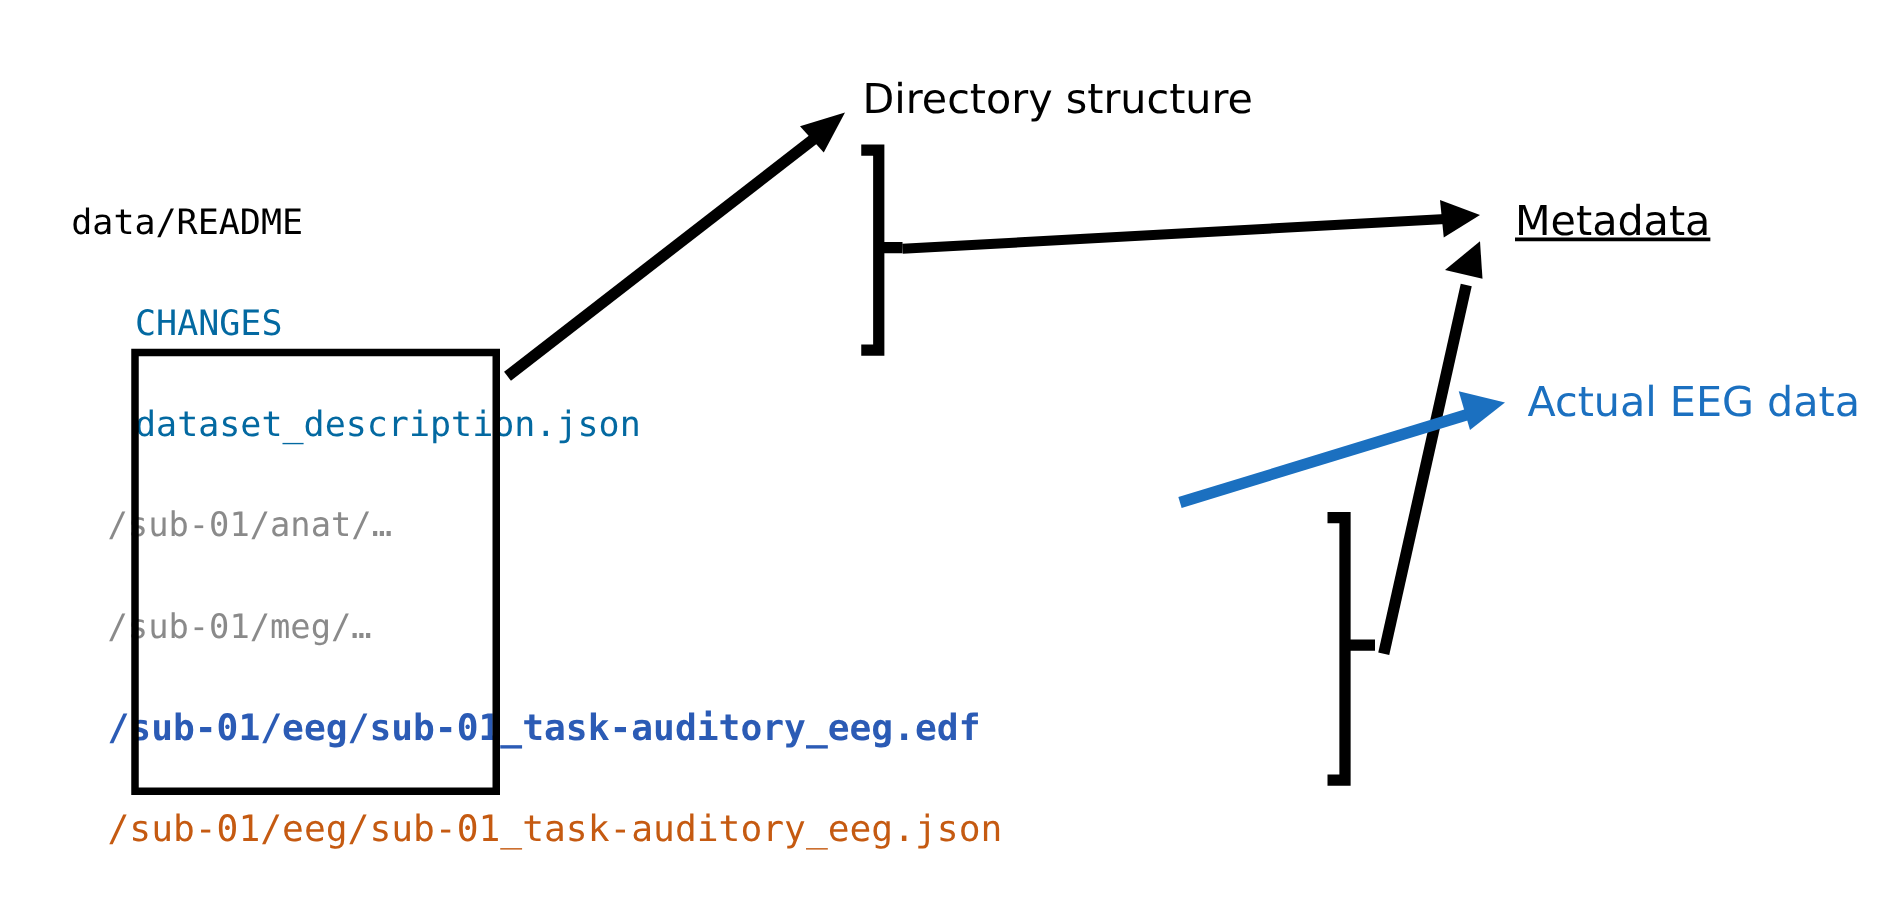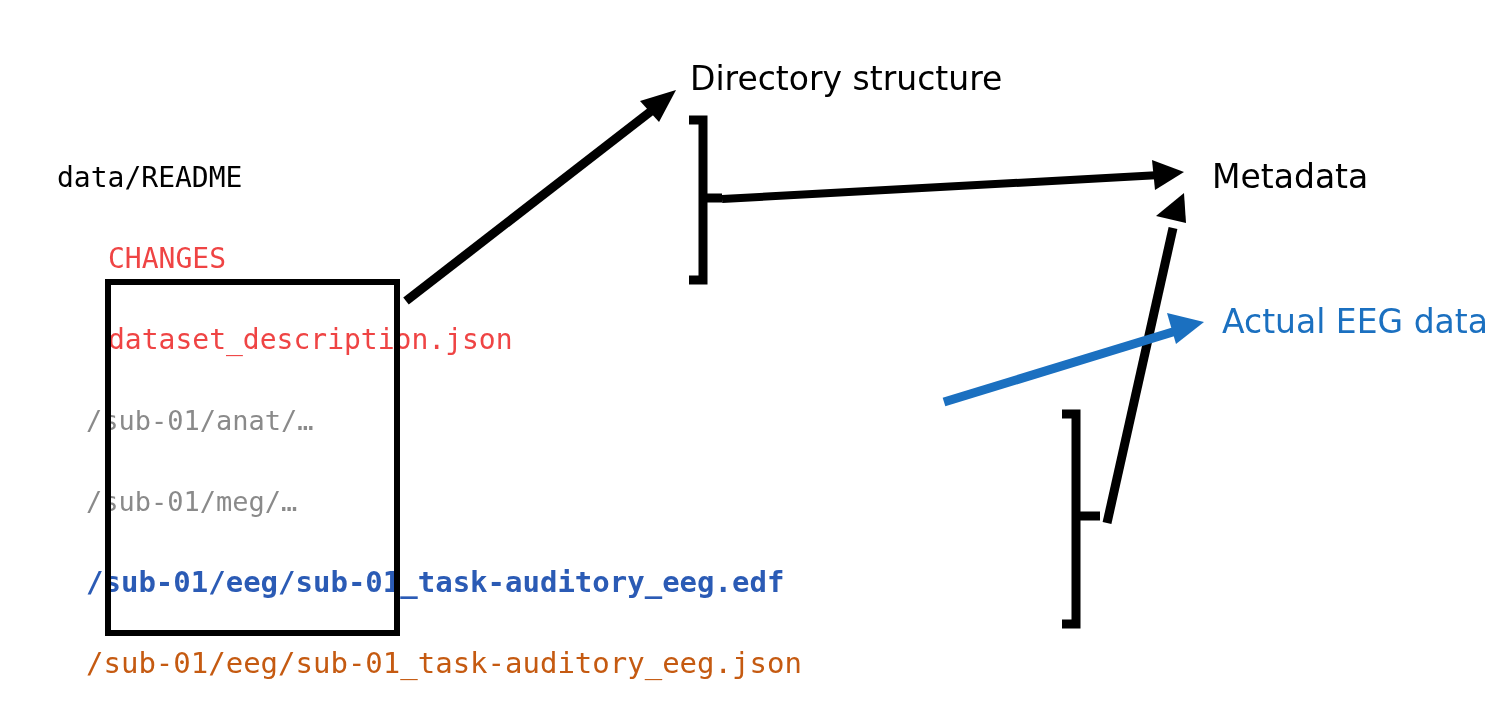--- a/index.html
+++ b/index.html
@@ -24,21 +24,21 @@
     font-family: "DejaVu Sans Mono", monospace;
     white-space: pre;
   }
   .tree-line {
     height: 43px;
     line-height: 43px;
     font-size: 29px;
     letter-spacing: 0px;
   }
   .tree-line.root   { color: #000000; font-size: 28px; }
-  .tree-line.indent { color: #ef4444; font-size: 28px; padding-left: 51px; }
+  .tree-line.indent { color: #0369a1; font-size: 28px; padding-left: 51px; }
   .tree-line.dim    { color: #8a8a8a; font-size: 27px; padding-left: 29px; }
   .tree-line.blue   { color: #2b5bb5; font-size: 29px; padding-left: 29px; font-weight: 700; }
   .tree-line.orange { color: #c55a11; font-size: 29px; padding-left: 29px; font-weight: 500; }
 
   
   .hl-box {
     position: absolute;
     left: 105px;
     top: 279px;
     width: 295px;
@@ -51,21 +51,21 @@
 
   
   .label {
     position: absolute;
     font-family: "DejaVu Sans", sans-serif;
     font-size: 33px;
     color: #000000;
     white-space: nowrap;
   }
   .label.dir-structure { left: 690px; top: 59px; }
-  .label.metadata      { left: 1212px; top: 157px; }
+  .label.metadata      { left: 1212px; top: 157px; text-decoration: underline; }
   .label.eeg-data      { left: 1222px; top: 302px; color: #1b70c0; text-align: right; }
 
   
   #overlay {
     position: absolute;
     left: 0; top: 0;
     width: 1505px;
     height: 726px;
     pointer-events: none;
   }

